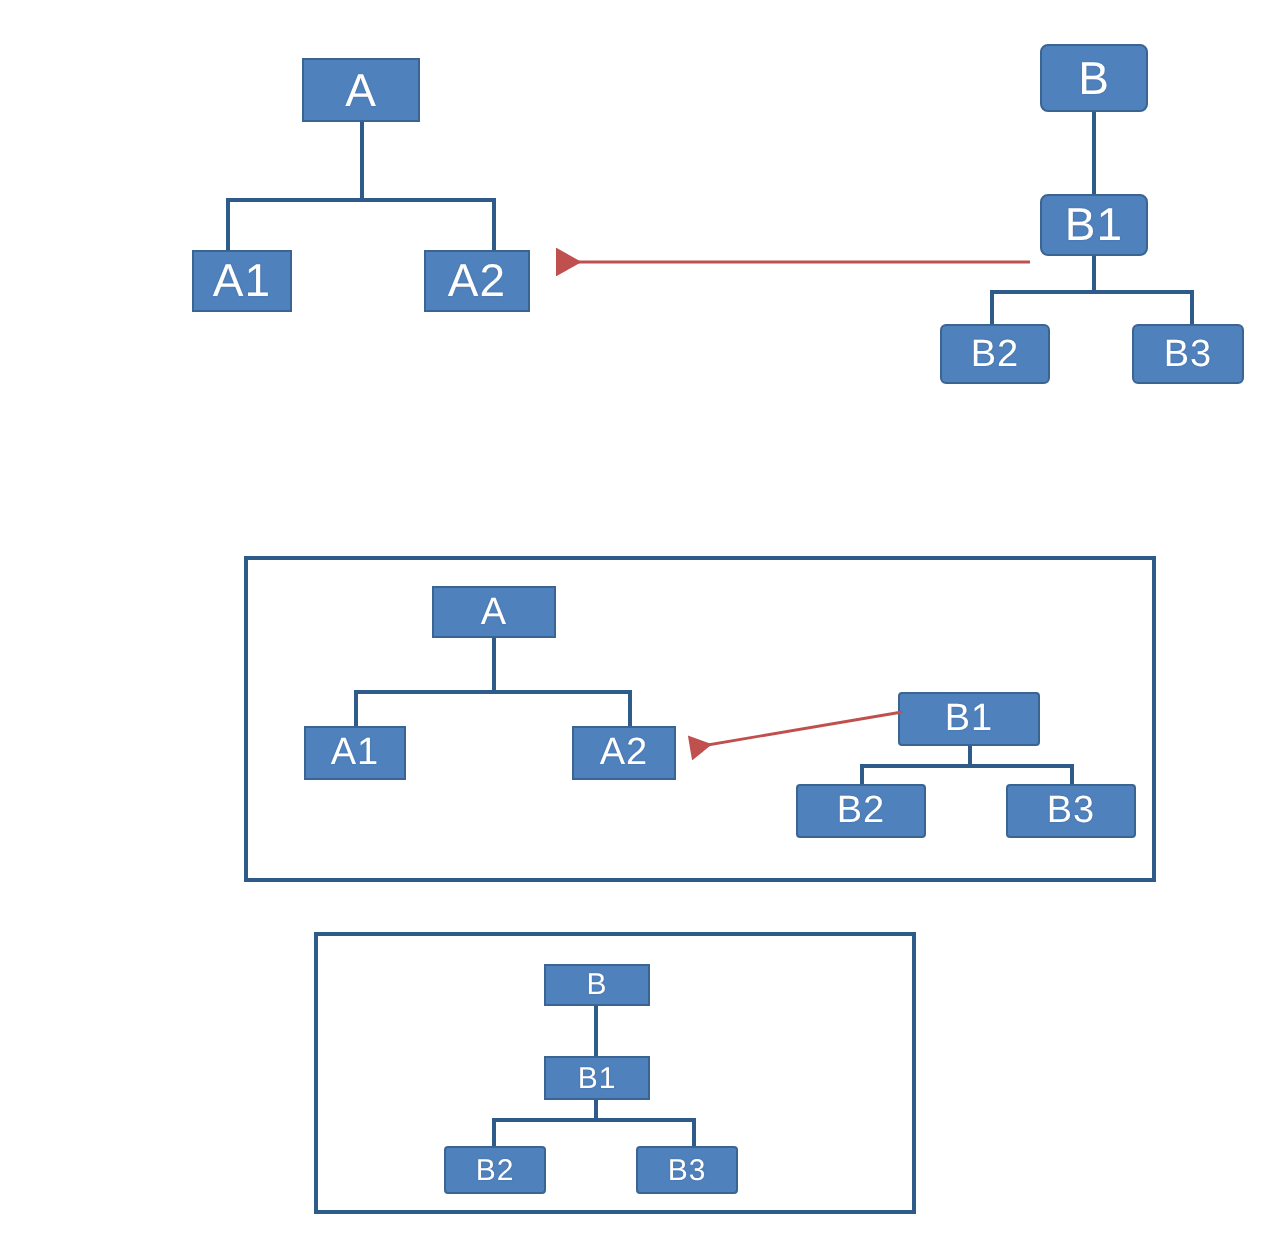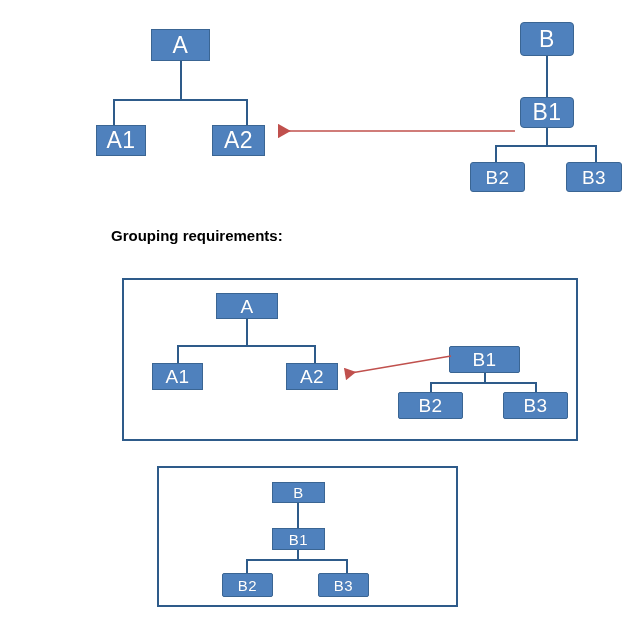--- a/index.html
+++ b/index.html
@@ -109,21 +109,20 @@
 
   <svg class="arrow-svg" style="left:270px; top:122px;" width="250" height="20" viewBox="0 0 250 20">
     <defs>
       <marker id="ah-top" markerWidth="9" markerHeight="9" refX="8" refY="4.5" orient="auto" markerUnits="strokeWidth">
         <path d="M8,0 L8,9 L0,4.5 z" fill="#C0504D"></path>
       </marker>
     </defs>
     <line x1="245" y1="9" x2="8" y2="9" stroke="#C0504D" stroke-width="1.6" marker-end="url(#ah-top)"></line>
   </svg>
 
-  <div class="caption" style="left:111px; top:227px;">Grouping requirements:</div>
 
   <div class="group-box" style="left:122px; top:278px; width:456px; height:163px;"></div>
 
   <div>
     <div class="node mid" style="left:216px; top:293px; width:62px; height:26px;">A</div>
 
     <div class="conn v" style="left:246px; top:319px; height:27px;"></div>
     <div class="conn h" style="left:177px; top:345px; width:139px;"></div>
     <div class="conn v" style="left:177px; top:345px; height:19px;"></div>
     <div class="conn v" style="left:314px; top:345px; height:19px;"></div>

